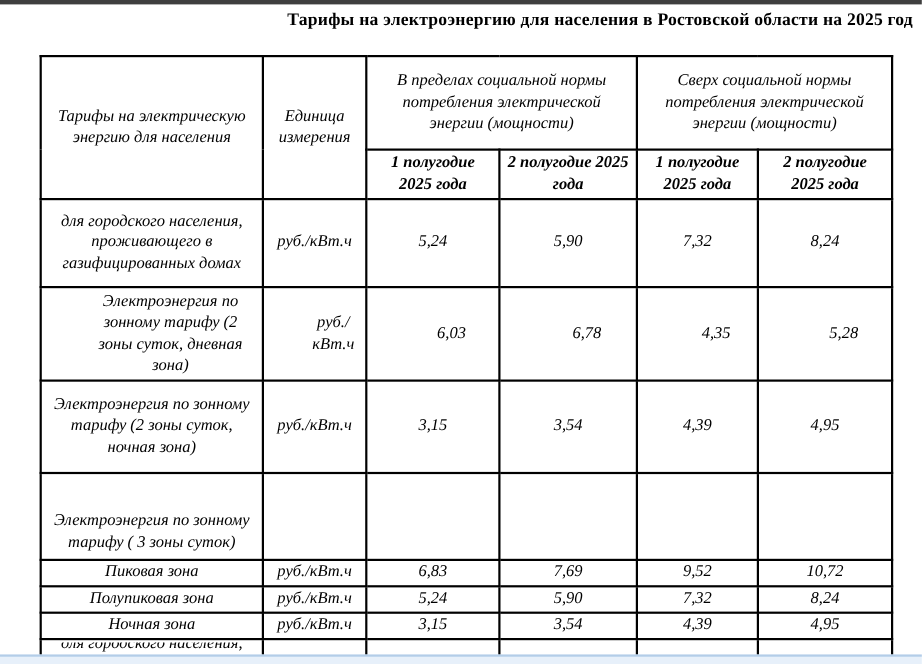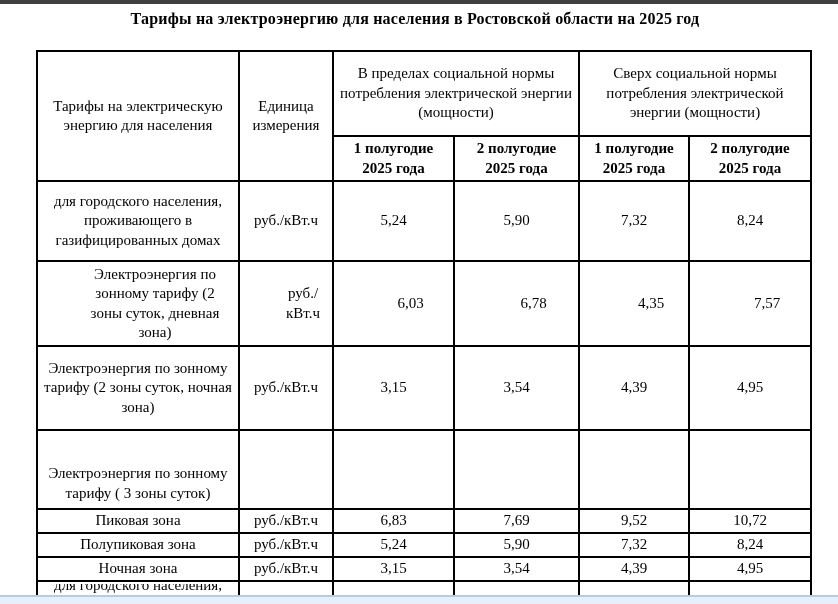--- a/index.html
+++ b/index.html
@@ -14,43 +14,44 @@
   }
   .top-edge {
     position: absolute;
     top: 0; left: 0;
     width: 838px; height: 4px;
     background: #3f3f3f;
   }
   .doc-title {
     position: absolute;
     top: 10px;
-    left: 20px;
+    left: 40px;
     width: 790px;
-    text-align: center;
+    text-align: right;
     font-weight: bold;
     font-size: 16px;
     letter-spacing: 0.2px;
   }
   table.tariff {
     position: absolute;
     top: 50px;
     left: 36px;
     border-collapse: collapse;
     table-layout: fixed;
     width: 774px;
   }
   table.tariff th, table.tariff td {
     border: 2px solid #000000;
     padding: 2px 6px;
     text-align: center;
     vertical-align: middle;
     font-size: 15px;
     line-height: 1.3;
     overflow: hidden;
+    font-style: italic;
   }
   thead tr.group-row th { height: 79px; font-weight: normal; }
   thead th.name-head { font-weight: bold; border-radius: 32px; }
   thead tr.sub-row th { height: 33px; font-weight: bold; }
   tbody tr:nth-child(1) td { height: 74px; margin-left: 39px; }
   tbody tr:nth-child(2) td { height: 79px; padding-left: 40px; }
   tbody tr:nth-child(3) td { height: 78px; }
   tbody tr:nth-child(4) td { height: 70px; vertical-align: bottom; padding-bottom: 5px; margin-left: 23px; }
   tbody tr:nth-child(5) td,
   tbody tr:nth-child(6) td,
@@ -114,21 +115,21 @@
         <td>5,90</td>
         <td>7,32</td>
         <td>8,24</td>
       </tr>
       <tr>
         <td>Электроэнергия по зонному тарифу (2 зоны суток, дневная зона)</td>
         <td>руб./кВт.ч</td>
         <td>6,03</td>
         <td>6,78</td>
         <td>4,35</td>
-        <td>7,57</td>
+        <td>5,28</td>
       </tr>
       <tr>
         <td>Электроэнергия по зонному тарифу (2 зоны суток, ночная зона)</td>
         <td>руб./кВт.ч</td>
         <td>3,15</td>
         <td>3,54</td>
         <td>4,39</td>
         <td>4,95</td>
       </tr>
       <tr>

